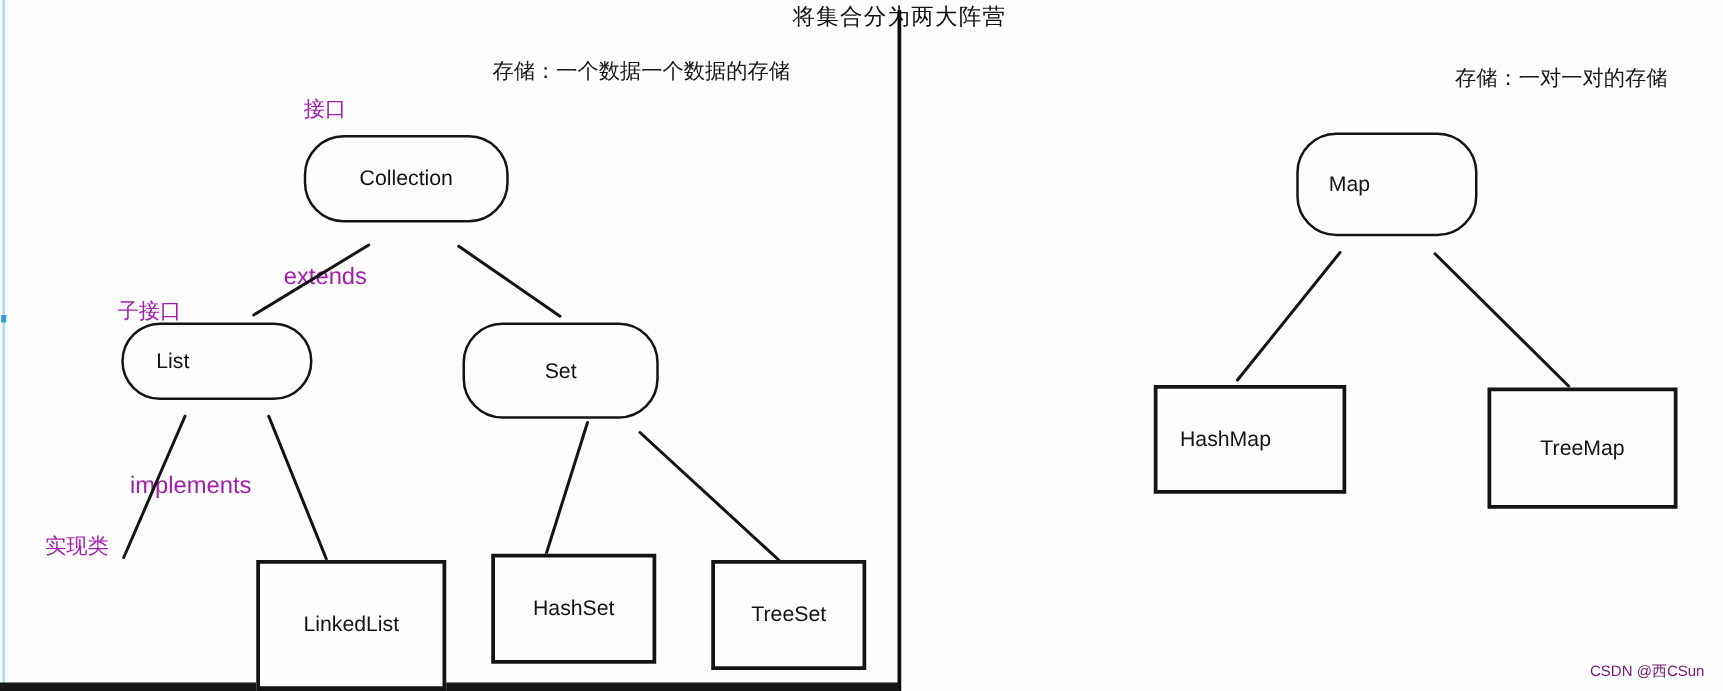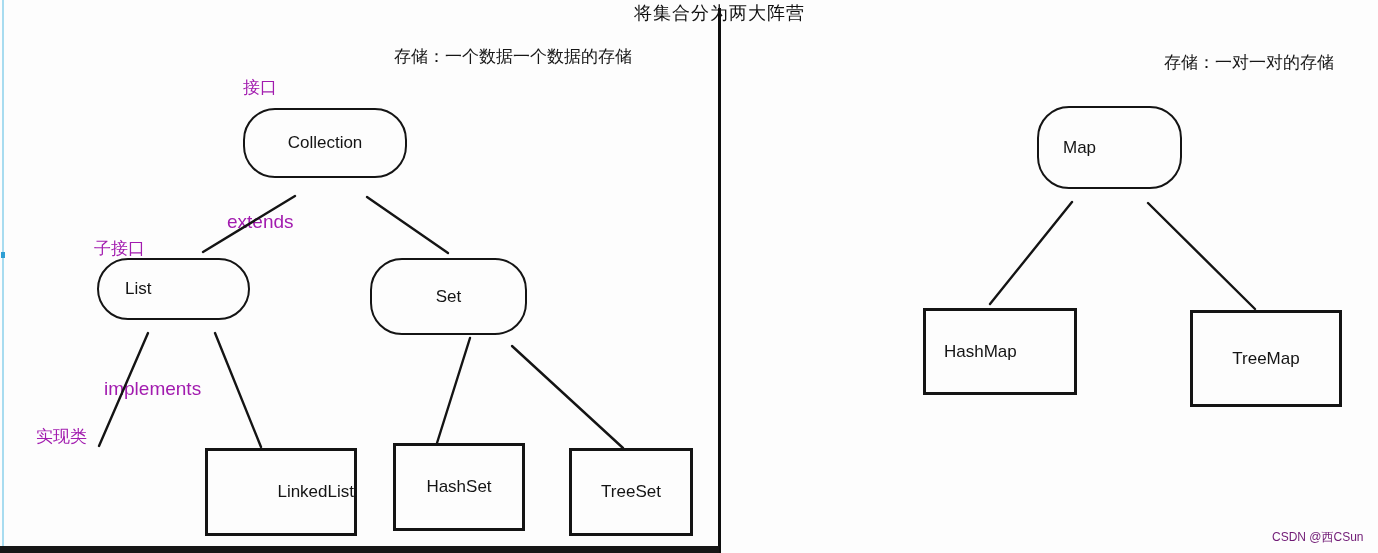--- a/index.html
+++ b/index.html
@@ -113,21 +113,21 @@
 
   <div class="abs node rounded" style="left:243px; top:108px; width:164px; height:70px;">
     <span>Collection</span>
   </div>
   <div class="abs node rounded align-left" style="left:97px; top:258px; width:153px; height:62px; padding-left:26px;">
     <span>List</span>
   </div>
   <div class="abs node rounded" style="left:370px; top:258px; width:157px; height:77px;">
     <span>Set</span>
   </div>
-  <div class="abs node" style="left:205px; top:448px; width:152px; height:88px;justify-content:flex-end;">
+  <div class="abs node" style="left:205px; top:448px; width:152px; height:104px;">
     <span>LinkedList</span>
   </div>
   <div class="abs node" style="left:393px; top:443px; width:132px; height:88px;">
     <span>HashSet</span>
   </div>
   <div class="abs node" style="left:569px; top:448px; width:124px; height:88px;">
     <span>TreeSet</span>
   </div>
 
   <div class="abs node rounded align-left" style="left:1037px; top:106px; width:145px; height:83px; padding-left:24px;">

